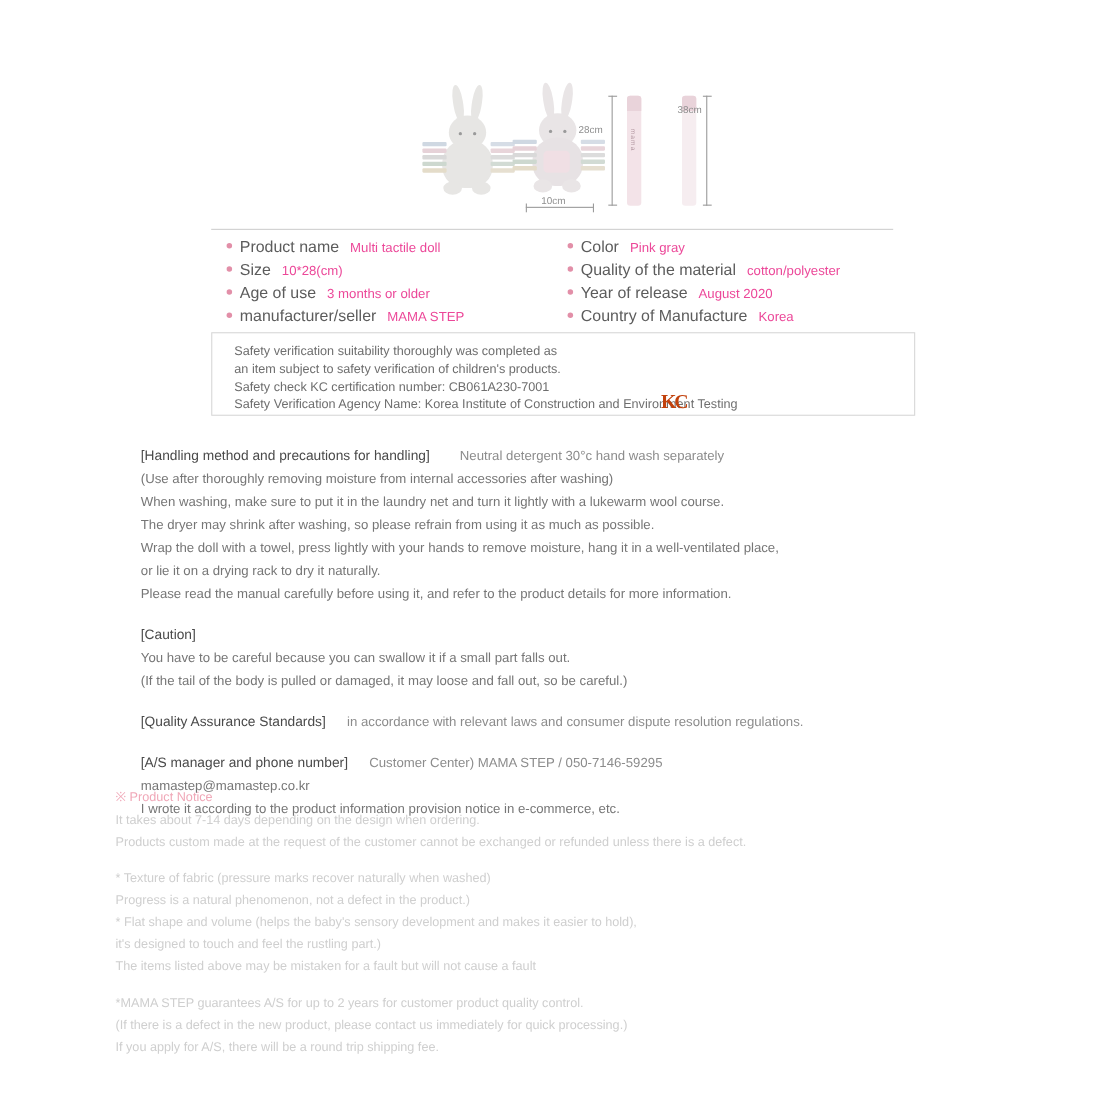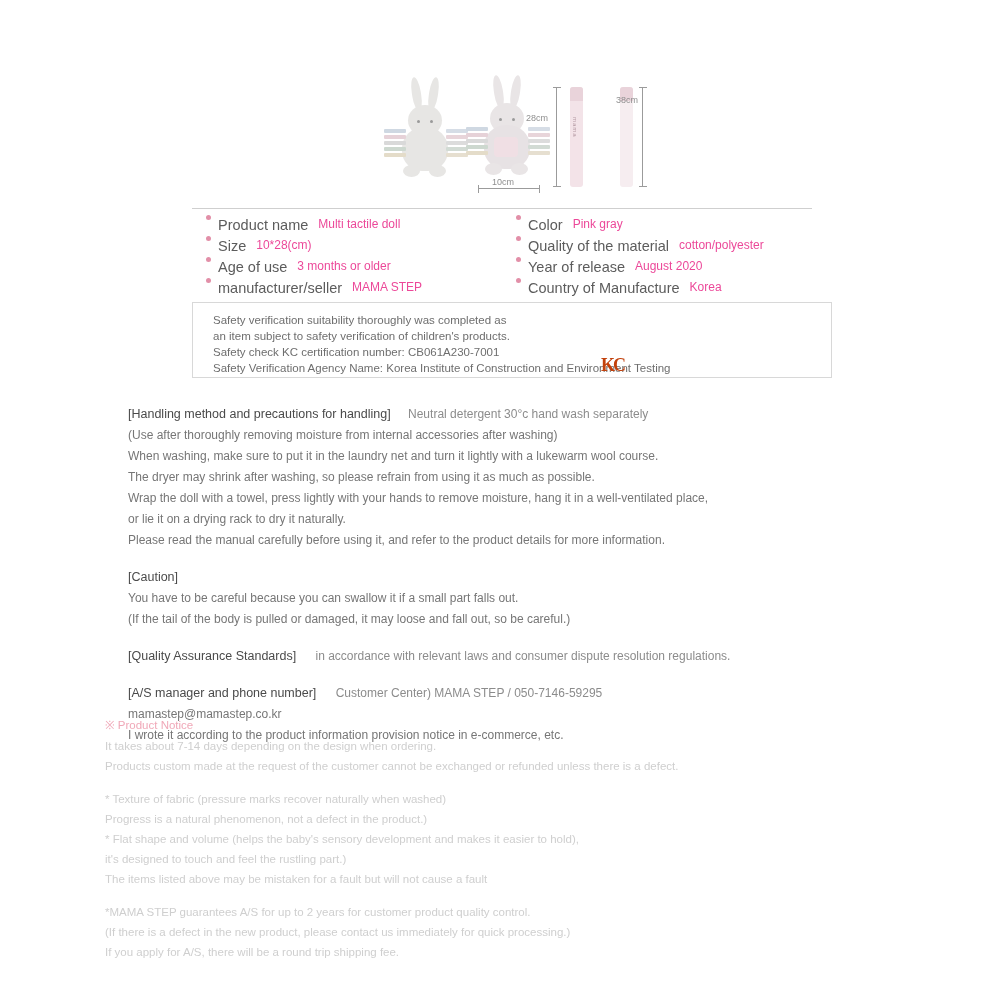--- a/index.html
+++ b/index.html
@@ -176,21 +176,21 @@
     border-bottom: 1px solid #cfcfcf;
     padding: 8px 0 8px 0;
   }
   .spec-row {
     display: flex;
     align-items: baseline;
     margin: 0 0 5px 0;
   }
   .spec-col {
     display: flex;
-    align-items: flex-start;
+    align-items: center;
     flex: 1 1 50%;
   }
   .bullet {
     display: inline-block;
     width: 5px; height: 5px;
     border-radius: 50%;
     background: #e28fa8;
     margin: 0 7px 0 14px;
     flex: 0 0 auto;
     position: relative;
@@ -415,21 +415,21 @@
       <div>Safety Verification Agency Name: Korea Institute of Construction and Environment Testing</div>
     </div>
     <div class="kc-mark">KC</div>
   </div>
 
   <div class="body-text">
 
     <div class="blk">
       <div>
         <span class="hdr">[Handling method and precautions for handling]</span>
-        <span class="sub" style="margin-left:14px;text-align:right;">Neutral detergent 30°c  hand wash separately</span>
+        <span class="sub" style="margin-left:24px;text-align:right;">Neutral detergent 30°c  hand wash separately</span>
       </div>
       <div>(Use after thoroughly removing moisture from internal accessories after washing)</div>
       <div>When washing, make sure to put it in the laundry net and turn it lightly with a lukewarm wool course.</div>
       <div>The dryer may shrink after washing, so please refrain from using it as much as possible.</div>
       <div>Wrap the doll with a towel, press lightly with your hands to remove moisture, hang it in a well-ventilated place,</div>
       <div>or lie it on a drying rack to dry it naturally.</div>
       <div>Please read the manual carefully before using it, and refer to the product details for more information.</div>
     </div>
 
     <div class="gap"></div>

